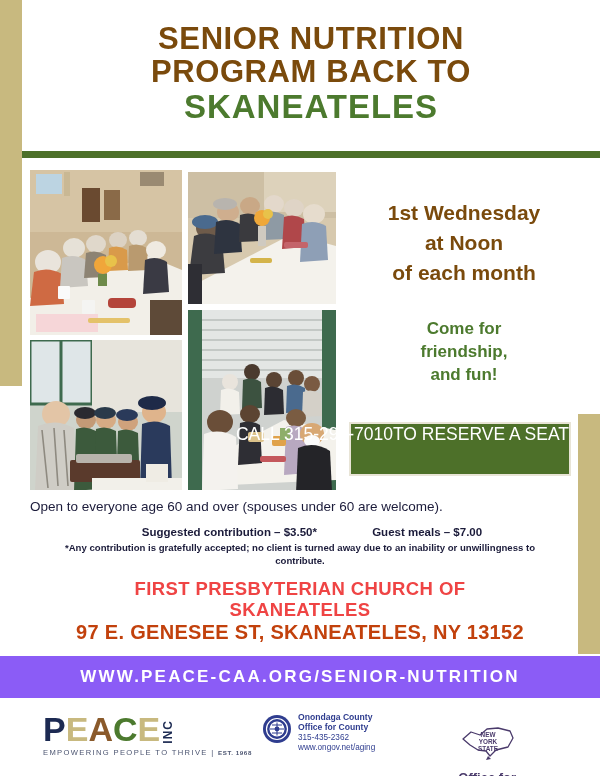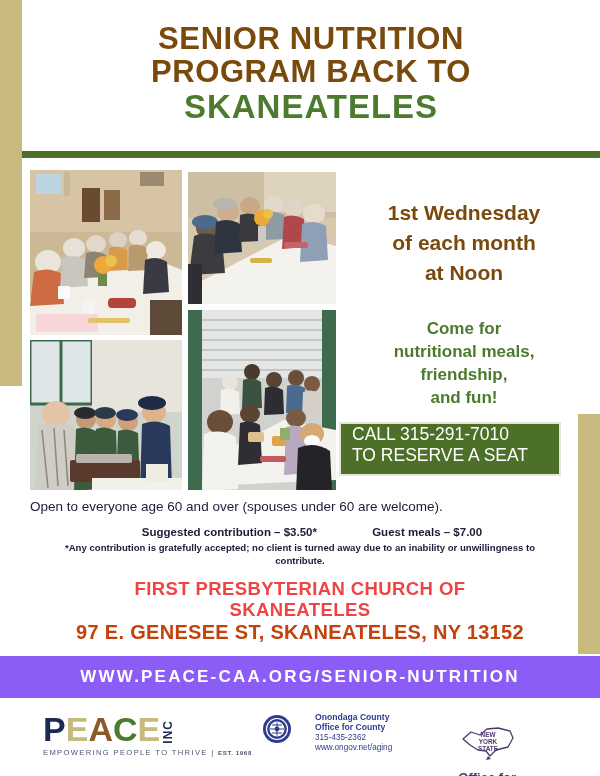--- a/index.html
+++ b/index.html
@@ -52,24 +52,24 @@
     position:absolute; left:340px; top:198px; width:248px;
     text-align:center; color:#7a4a0c;
     font-size:21px; font-weight:bold; line-height:1.42;
   }
   .come {
     position:absolute; left:340px; top:318px; width:248px;
     text-align:center; color:#4c7a2e;
     font-size:17px; font-weight:bold; line-height:1.35;
   }
   .callbox {
-    position:absolute; left:339px; top:422px; width:222px; height:54px;
+    position:absolute; left:349px; top:422px; width:222px; height:54px;
     background:#4d7029; border:2px solid #e8e4d6;
-    display:flex; flex-direction:column; align-items:flex-start;
-    justify-content:flex-start; padding-left:11px;
+    display:flex; flex-direction:row; align-items:flex-start;
+    justify-content:flex-end; padding-left:11px;
   }
   .callbox div { color:#ffffff; font-size:17.5px; line-height:1.22; white-space:nowrap; }
 
   
   .open-line {
     position:absolute; left:30px; top:498px; width:540px;
     text-align:left; color:#1b1b3a; font-size:13.5px; line-height:1.3;
   }
   .fees {
     position:absolute; left:30px; top:526px; width:540px;
@@ -117,21 +117,21 @@
   .pl-e2{ color:#c8b97f; }
   .pl-inc {
     color:#1c2a52; font-size:12px; font-weight:bold; letter-spacing:1px;
     writing-mode:vertical-rl; transform:rotate(180deg); line-height:1; margin-left:2px;
   }
   .peace-tag {
     color:#4b5470; font-size:7.6px; letter-spacing:1.35px; margin-top:4px; white-space:nowrap;
   }
   .peace-tag b { font-size:6.2px; letter-spacing:.6px; }
 
-  .logo-ooa { position:absolute; left:262px; top:14px; width:130px; height:50px; display:flex;gap:17px; }
+  .logo-ooa { position:absolute; left:262px; top:14px; width:130px; height:50px; display:flex; }
   .seal { width:30px; height:30px; flex:0 0 30px; margin-top:2px; }
   .ooa-txt { margin-left:6px; color:#2f3d8f; line-height:1.22; }
   .ooa-txt .b { font-weight:bold; font-size:8.6px; }
   .ooa-txt .n { font-size:8.2px; }
 
   .logo-nys { position:absolute; left:413px; top:16px; width:150px; height:46px; display:flex; align-items:center;flex-direction:column; }
   .nys-map { width:56px; height:38px; flex:0 0 56px; }
   .nys-div { width:1.5px; height:30px; background:#5b4b80; margin:0 9px; }
   .nys-txt { color:#4a3a6b; font-size:13px; font-weight:bold; line-height:1.18; }
 </style>
@@ -282,27 +282,26 @@
         <rect x="84" y="126" width="14" height="10" rx="2" fill="#e0a24a"></rect>
         <rect x="72" y="146" width="26" height="6" rx="2" fill="#c4585c"></rect>
         <rect x="92" y="118" width="10" height="12" fill="#8eae6a"></rect>
       </svg>
     </div>
 
   </div>
 
   <div class="when">
     <div>1st Wednesday</div>
+    <div>at Noon</div>
     <div>of each month</div>
-    <div>at Noon</div>
   </div>
 
   <div class="come">
     <div>Come for</div>
-    <div>nutritional meals,</div>
     <div>friendship,</div>
     <div>and fun!</div>
   </div>
 
   <div class="callbox">
     <div>CALL  315-291-7010</div>
     <div>TO RESERVE A SEAT</div>
   </div>
 
   <div class="open-line">Open to everyone age 60 and over (spouses under 60 are welcome).</div>

